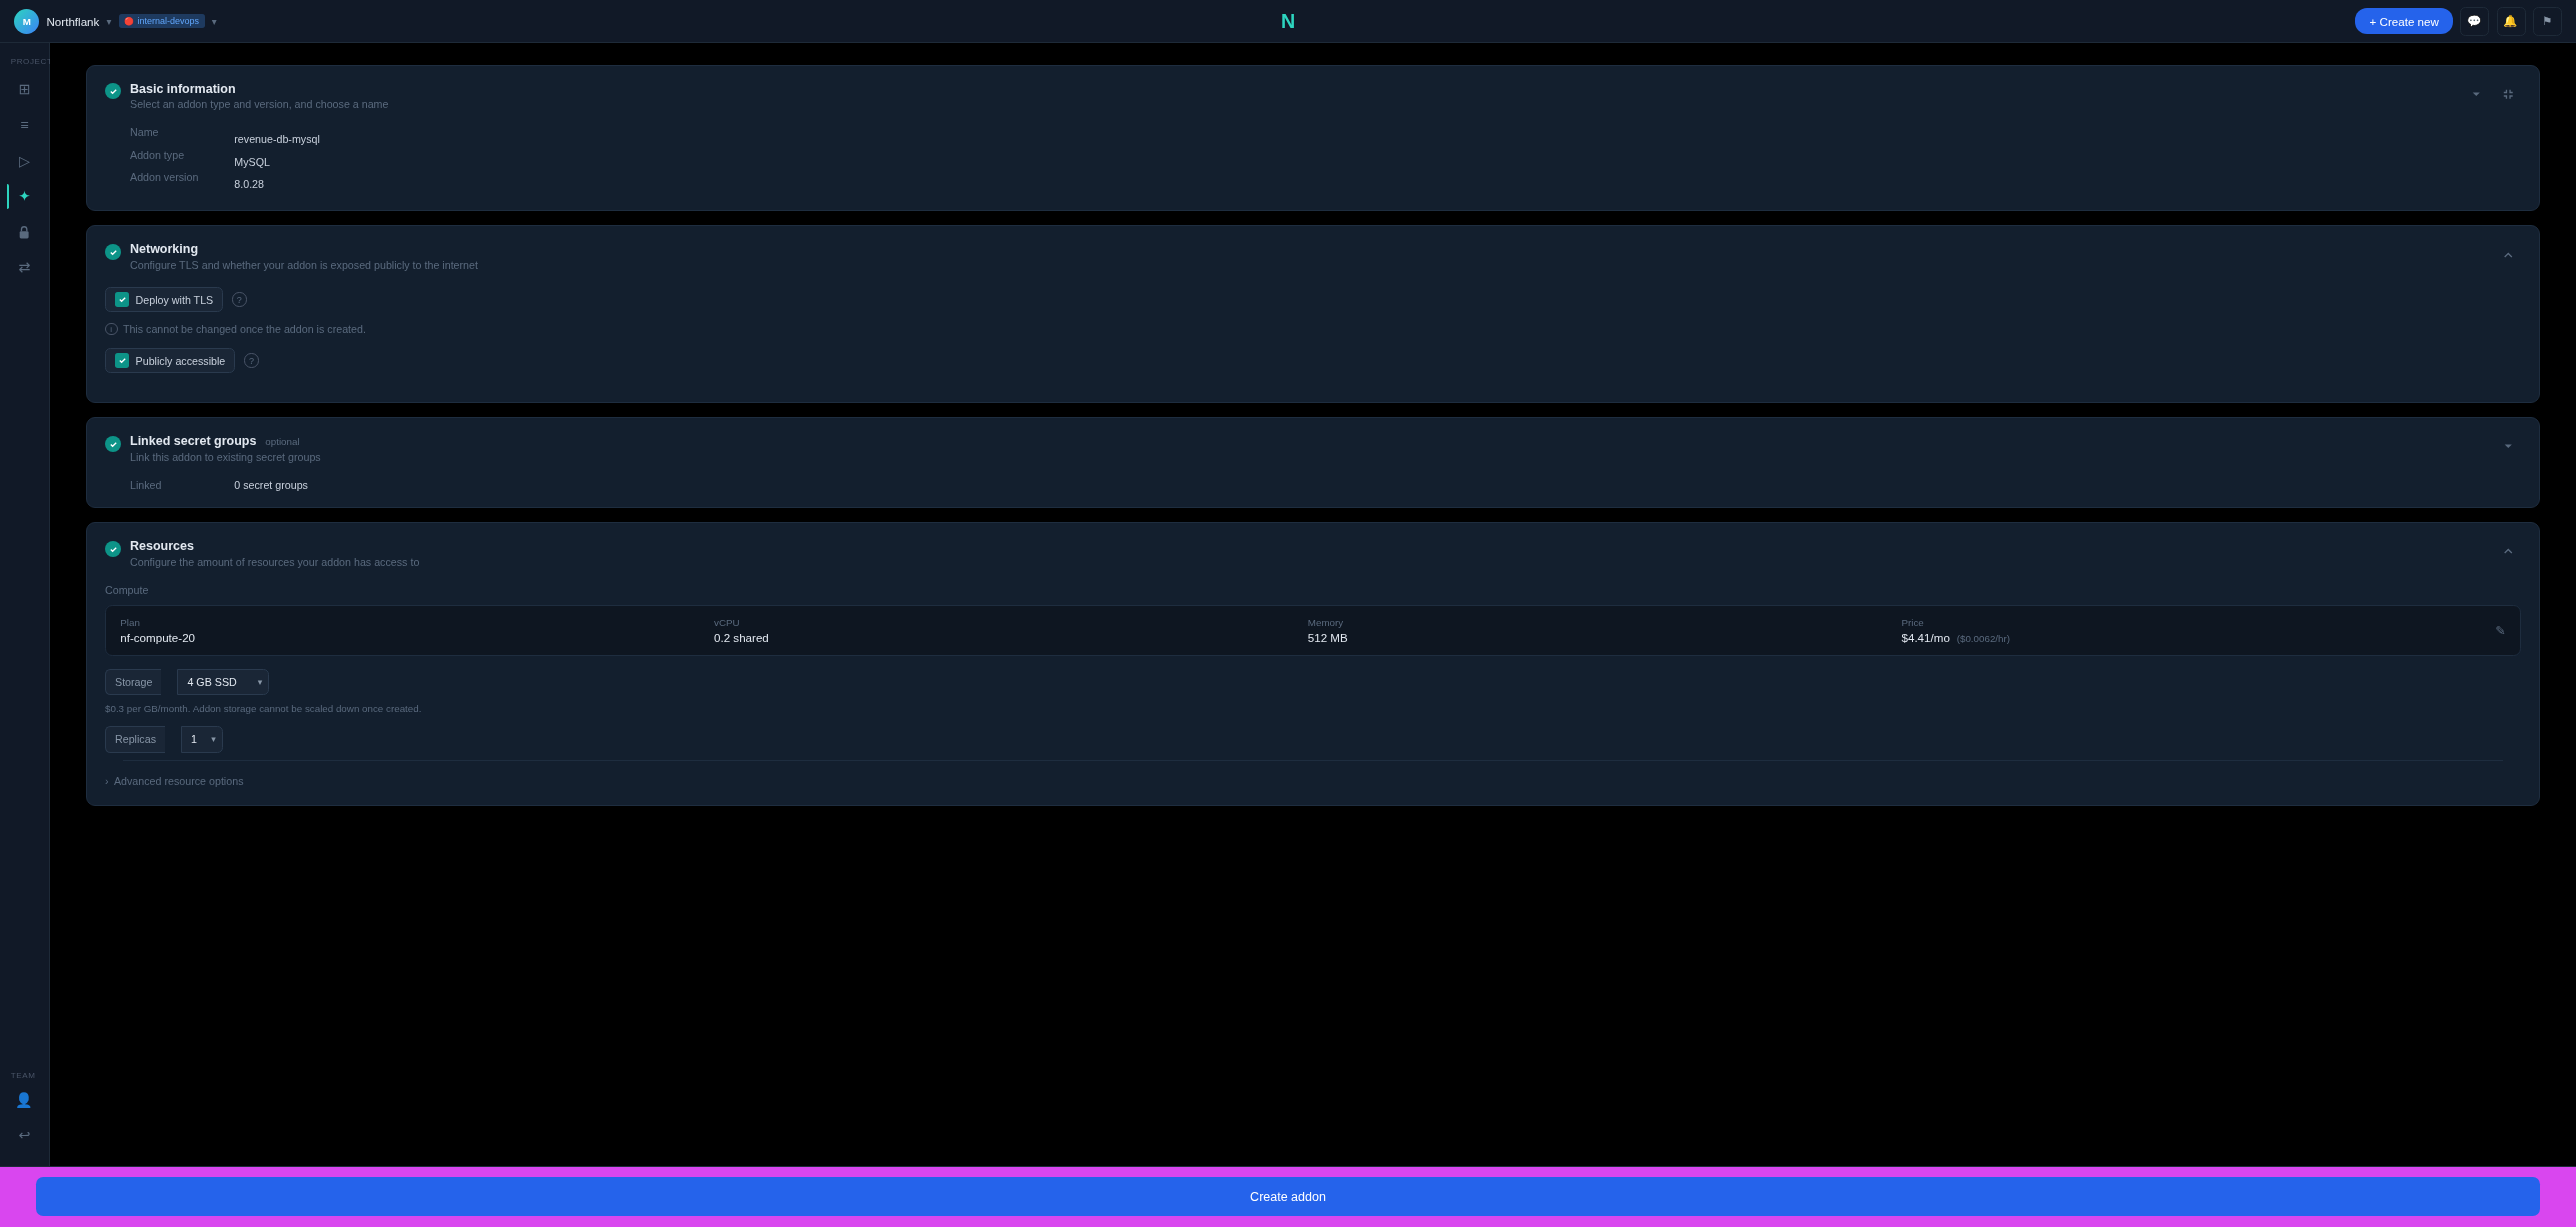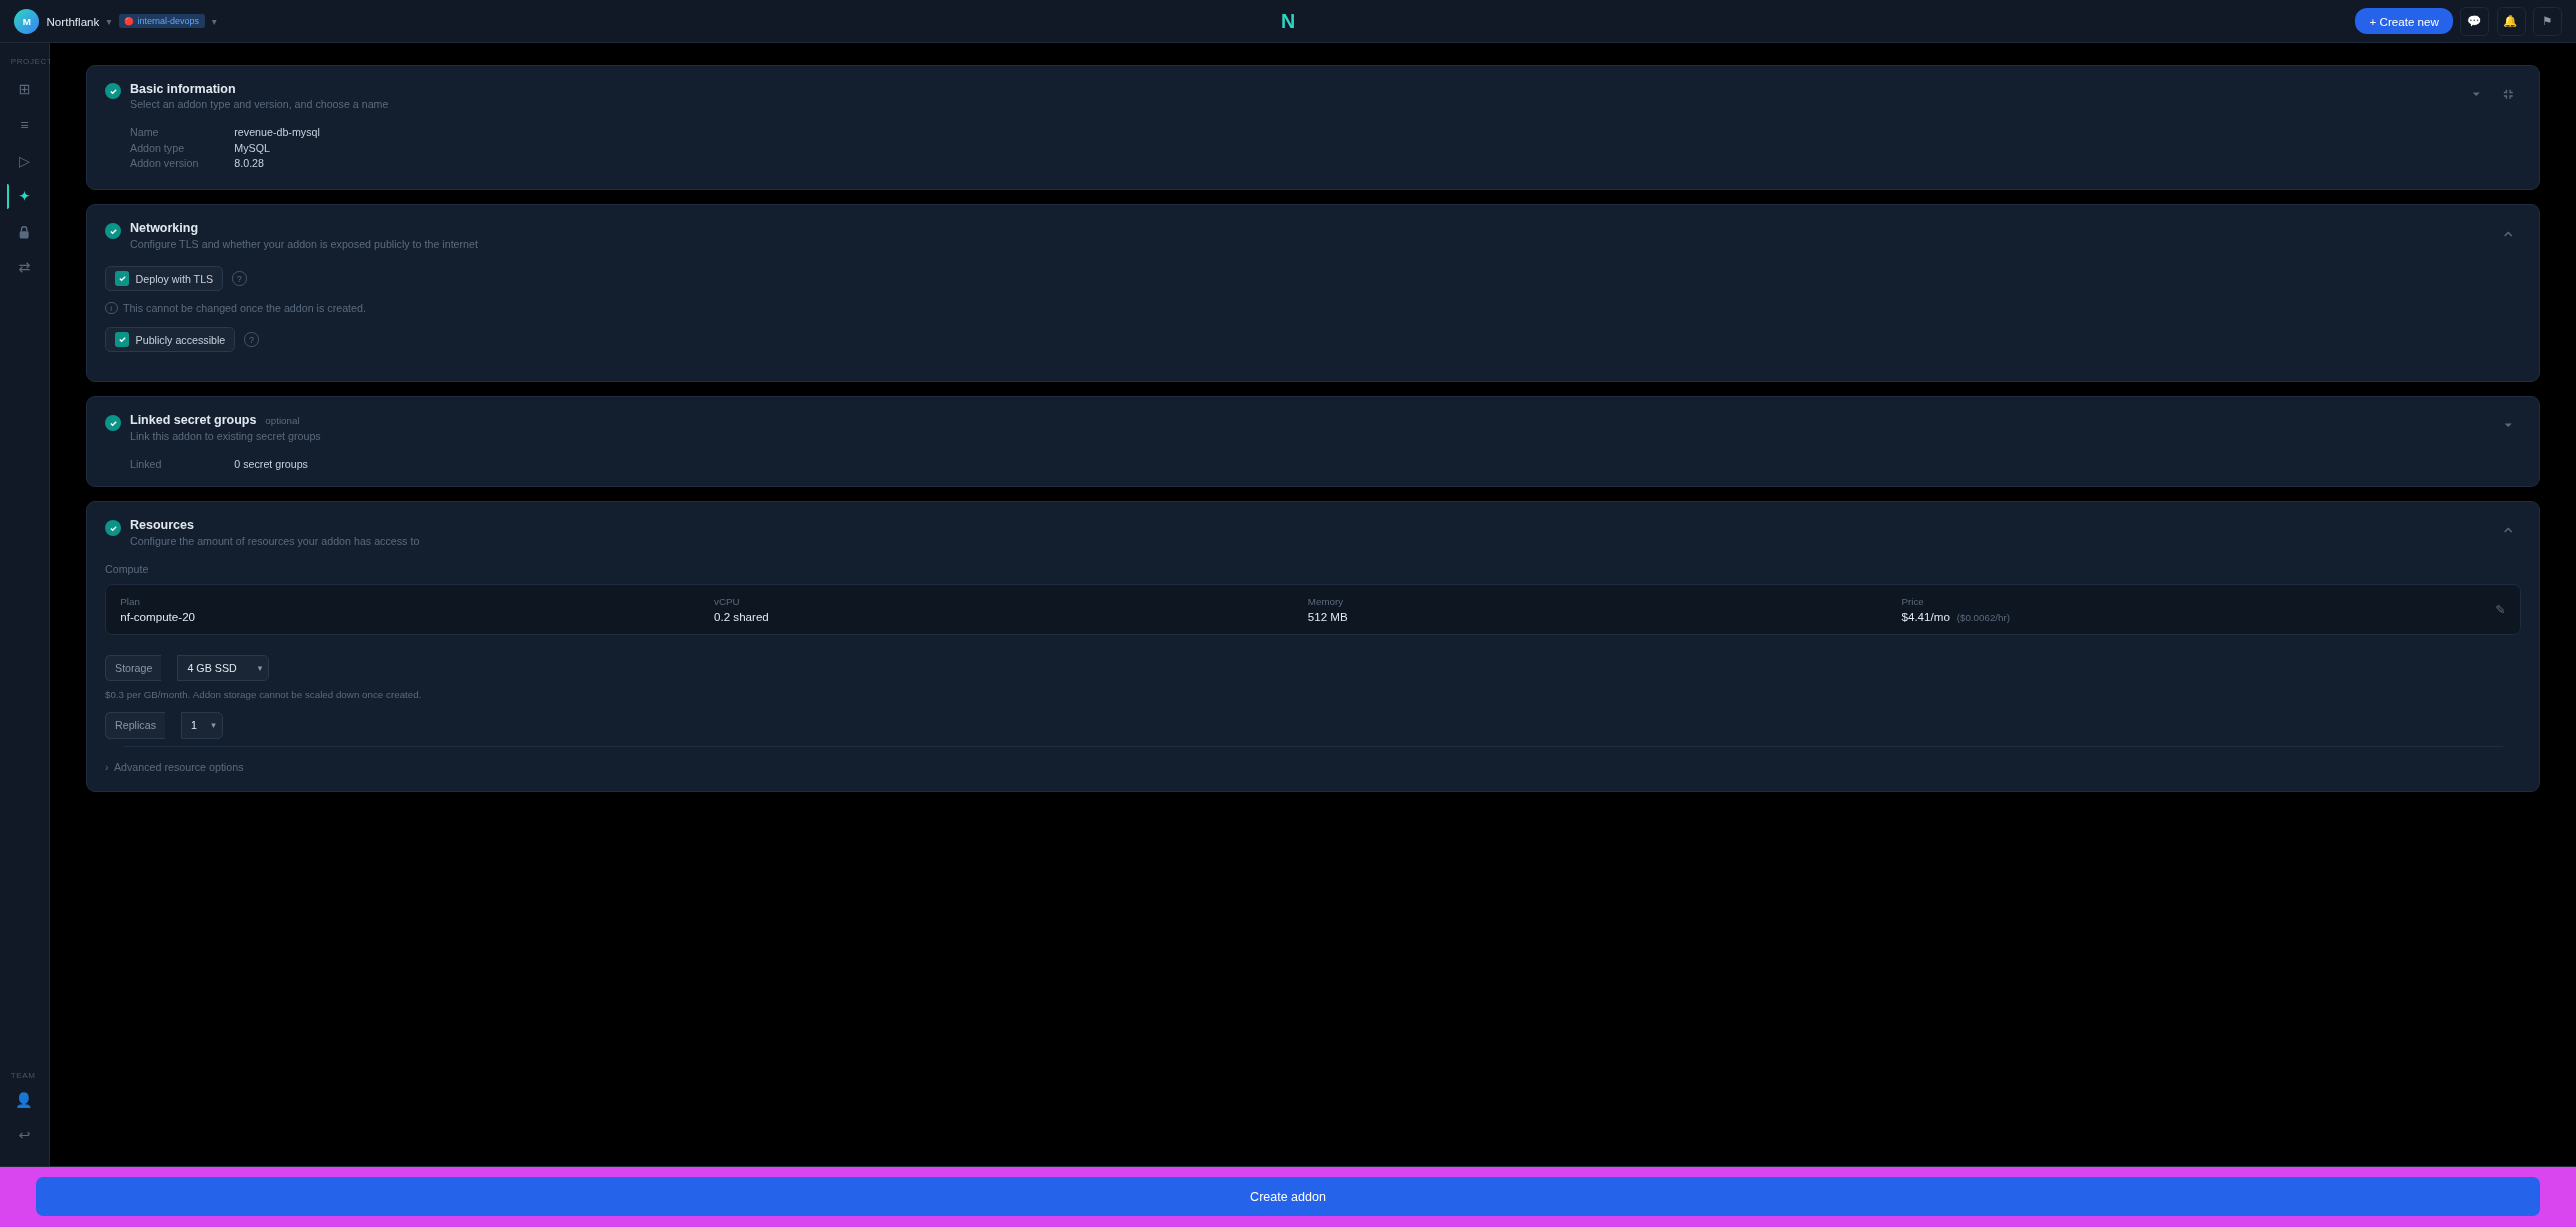--- a/index.html
+++ b/index.html
@@ -241,20 +241,21 @@
     }
     .info-key {
       color: #5a6a7e;
       font-size: 10.7px;
       width: 90px;
       flex-shrink: 0;
     }
     .info-val {
       color: #c8d0dc;
       font-size: 10.7px;
+      margin-top: 7px;
     }
 
     
     .card-body {
       padding: 0 18px 18px 18px;
     }
 
     
     .toggle-row {
       display: flex;
@@ -334,21 +335,21 @@
       margin-bottom: 9px;
     }
     .compute-card {
       background: #0e1621;
       border: 0.9px solid #1e2d3f;
       border-radius: 7.2px;
       padding: 10.7px 14.3px;
       display: flex;
       align-items: center;
       gap: 0;
-      margin-bottom: 20px;
+      margin-bottom: 13px;
       position: relative;
     }
     .compute-col {
       flex: 1;
     }
     .compute-col-label {
       font-size: 9.8px;
       color: #5a6a7e;
       margin-bottom: 3.6px;
     }

